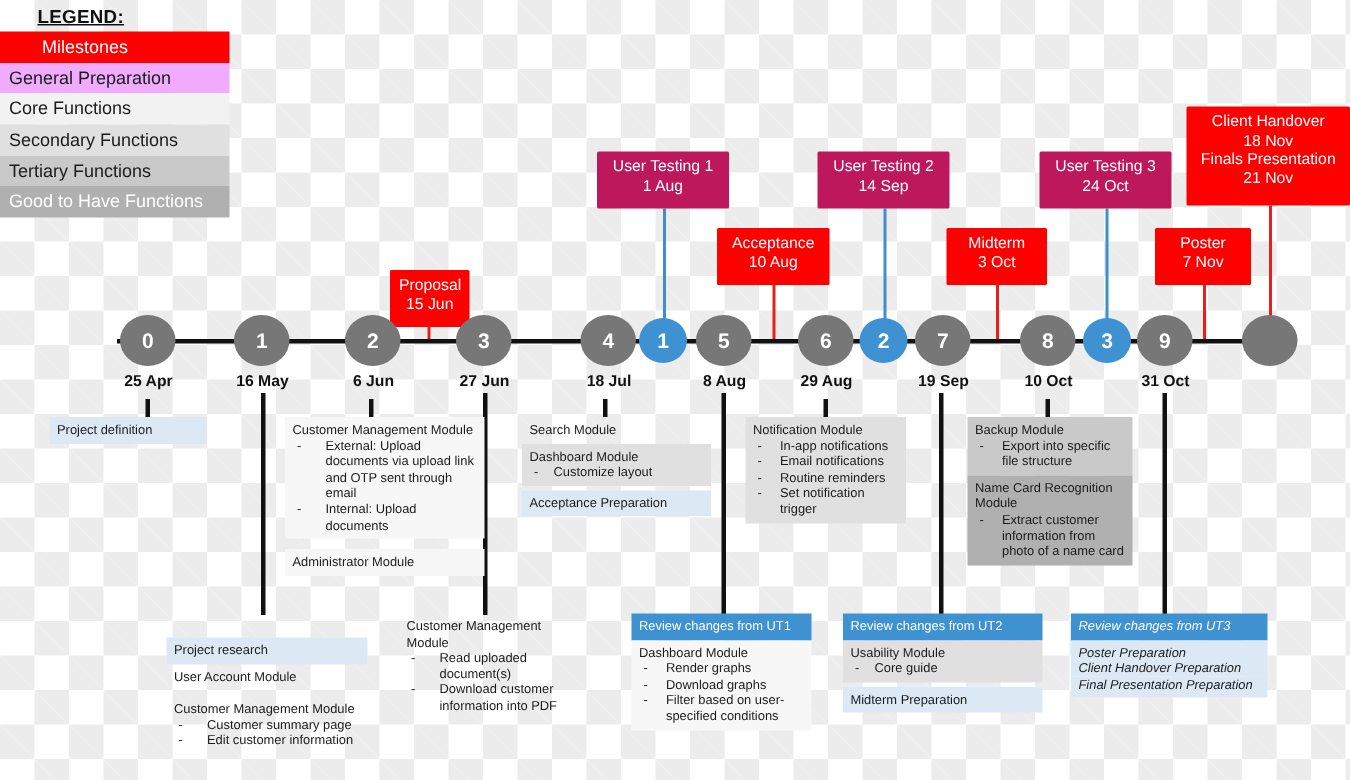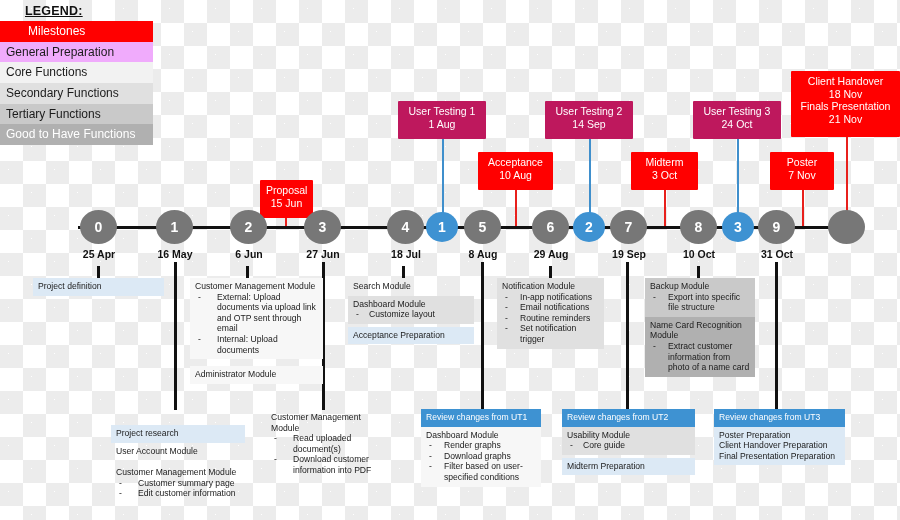--- a/index.html
+++ b/index.html
@@ -219,21 +219,21 @@
   <div class="vtick" style="left:402px;top:266px;height:12px;"></div>
   <div class="vtick" style="left:549px;top:266px;height:12px;"></div>
   <div class="vtick" style="left:697px;top:266px;height:12px;"></div>
 
   <div class="vtick" style="left:174px;top:262px;height:148px;"></div>
   <div class="vtick" style="left:322px;top:262px;height:148px;"></div>
   <div class="vtick" style="left:481px;top:262px;height:148px;"></div>
   <div class="vtick" style="left:626px;top:262px;height:148px;"></div>
   <div class="vtick" style="left:775px;top:262px;height:148px;"></div>
 
-  <div class="panel" style="left:33px;top:278px;width:131px;">
+  <div class="panel" style="left:33px;top:278px;width:105px;">
     <div class="blk lightblue">
       <span class="hd">Project definition</span>
     </div>
   </div>
 
   <div class="panel" style="left:190px;top:278px;width:133px;">
     <div class="blk white">
       <span class="hd">Customer Management Module</span>
       <ul>
         <li><span class="dash">-</span><span>External: Upload documents via upload link and OTP sent through email</span></li>
@@ -339,21 +339,21 @@
       <ul>
         <li style="padding-left:16px"><span class="dash">-</span><span>Core guide</span></li>
       </ul>
     </div>
     <div style="height:3px"></div>
     <div class="blk lightblue">
       <span class="hd">Midterm Preparation</span>
     </div>
   </div>
 
-  <div class="panel" style="left:714px;top:409px;width:131px;">
+  <div class="panel" style="left:714px;top:409px;width:131px;font-style:italic;">
     <div class="blk blue">
       <span class="hd">Review changes from UT3</span>
     </div>
     <div class="blk lightblue" style="padding-bottom:0">
       <span class="hd">Poster Preparation</span>
     </div>
     <div class="blk lightblue" style="padding-top:0;padding-bottom:0">
       <span class="hd">Client Handover Preparation</span>
     </div>
     <div class="blk lightblue" style="padding-top:0">

